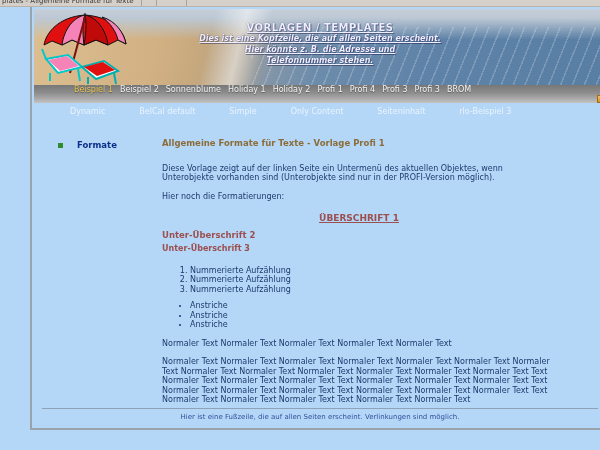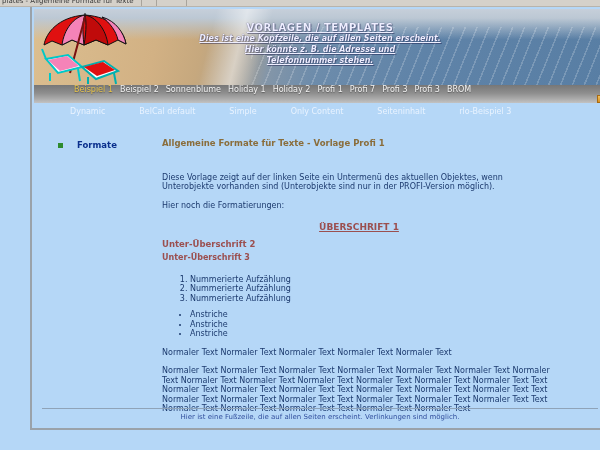--- a/index.html
+++ b/index.html
@@ -80,21 +80,21 @@
   }
   .nav2 span { font-size:8px; color:#e9f3ff; white-space:nowrap; cursor:pointer; }
 
   
   .side-item { position:absolute; left:26px; top:133px; display:flex; align-items:center; cursor:pointer; }
   .bullet-sq { width:5px; height:5px; background:#2e8b2e; margin-right:14px; }
   .side-label { font-size:8.5px; font-weight:bold; color:#0a2f8c; }
 
   
   .main { position:absolute; left:130px; top:132px; width:394px; color:#1c3a6e; font-size:8px; line-height:9.5px; }
-  .h-main { font-size:8.5px; font-weight:bold; color:#8a6d3b; margin-bottom:24px; }
+  .h-main { font-size:8.5px; font-weight:bold; color:#8a6d3b; margin-bottom:15px; }
   .para { margin-bottom:9px; }
   .h-ueber1 { font-size:9px; font-weight:bold; color:#9b4f4f; text-align:center; margin:13px 0 7px 0;text-decoration:underline; }
   .h-ueber2 { font-size:8.5px; font-weight:bold; color:#9b4f4f; margin-bottom:4px; }
   .h-ueber3 { font-size:8px; font-weight:bold; color:#9b4f4f; margin-bottom:8px; }
   ol.numlist { margin:12px 0 7px 0; padding-left:28px; }
   ul.dashlist { margin:0 0 9px 0; padding-left:28px; list-style:disc; }
   ol.numlist li, ul.dashlist li { line-height:9.5px; }
 
   
   .footer-rule { position:absolute; left:10px; right:10px; top:401px; border-top:1px solid #8fa3b8; }
@@ -150,21 +150,21 @@
     </div>
   </div>
 
   <div class="nav1">
     <span class="active">Beispiel 1</span>
     <span>Beispiel 2</span>
     <span>Sonnenblume</span>
     <span>Holiday 1</span>
     <span>Holiday 2</span>
     <span>Profi 1</span>
-    <span>Profi 7</span>
+    <span>Profi 4</span>
     <span>Profi 3</span>
     <span>Profi 3</span>
     <span>BROM</span>
     <div class="nav-corner-icon"></div>
   </div>
 
   <div class="nav2">
     <span>Dynamic</span>
     <span>BelCal default</span>
     <span>Simple</span>

